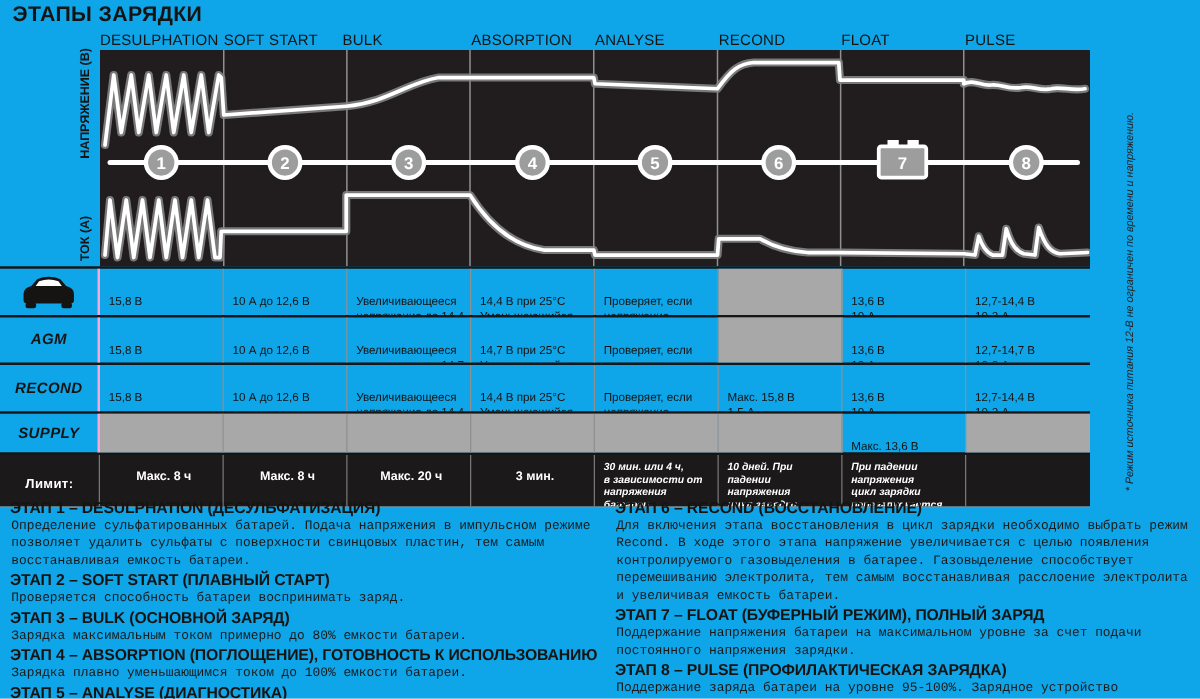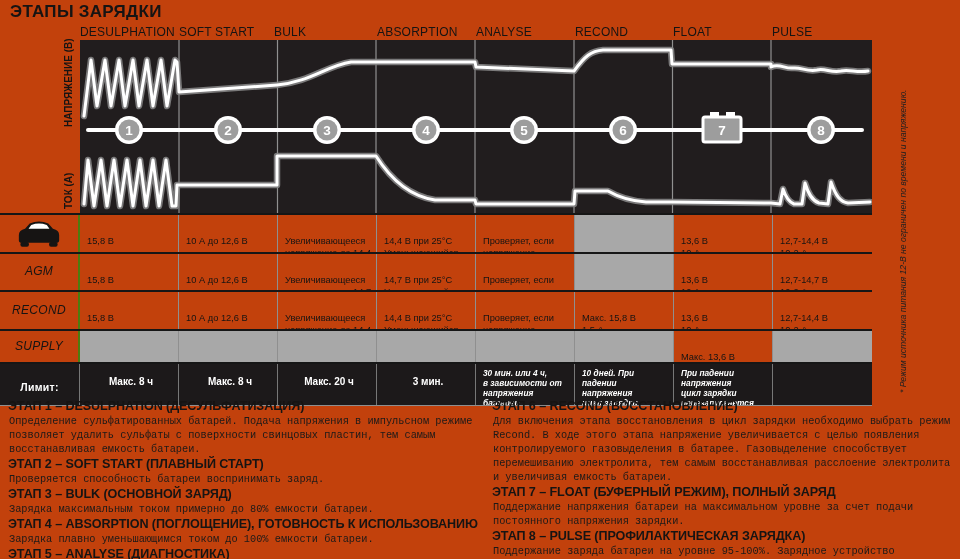--- a/index.html
+++ b/index.html
@@ -1,34 +1,34 @@
 <!DOCTYPE html>
 <html><head>
 <meta charset="utf-8">
 <style>
   html,body{margin:0;padding:0;background:#fff;}
-  .page{position:relative;width:960px;height:559px;background:#c2410c;overflow:hidden;
+  .page{position:relative;width:960px;height:559px;background:#0ea5e9;overflow:hidden;
         font-family:"Liberation Sans", sans-serif;color:#161413;}
   .title{position:absolute;left:10px;top:2px;font-size:17px;font-weight:bold;letter-spacing:.3px;}
   .stage-h{position:absolute;top:25px;width:98px;font-size:12px;font-weight:normal;letter-spacing:.2px;}
   .vlabel{position:absolute;transform:rotate(-90deg);transform-origin:0 0;white-space:nowrap;
           font-size:10px;font-weight:bold;}
   .chart{position:absolute;left:80px;top:40px;width:792px;height:173px;background:#211d1e;}
   .side-note{position:absolute;left:898px;top:393px;transform:rotate(-90deg);transform-origin:0 0;
              white-space:nowrap;font-size:8.6px;font-style:italic;color:#232020;}
   
   .stage-table{position:absolute;left:0;top:213px;width:872px;border-bottom:1px solid #8f8f8f;}
   .trow{display:grid;grid-template-columns:80px repeat(8,99px);border-top:2px solid #161616;}
   .trow.r1{height:37px;} .trow.r2{height:36px;} .trow.r3{height:37px;} .trow.r4{height:31px;} .trow.limit{height:41px;}
   .cell{border-right:1px solid #8f8f8f;padding:20px 3px 0 7px;font-size:9.3px;line-height:1.3;
         white-space:pre-line;overflow:hidden;}
   .cell:last-child{border-right:none;}
   .cell.gray{background:#a8a8a8;}
   .label-cell{display:flex;align-items:center;justify-content:center;padding:0;
-              font-weight:normal;font-style:italic;font-size:12px;letter-spacing:.3px;border-right:2px solid #4d7c0f;}
+              font-weight:bold;font-style:italic;font-size:12px;letter-spacing:.3px;border-right:2px solid #f9a8d4;}
   .limit{background:#1c191a;color:#fff;}
   .limit .cell{border-right:1px solid #777;font-weight:bold;font-size:8.3px;line-height:1.2;padding-top:5px;}
   .limit .cell.c1,.limit .cell.c2,.limit .cell.c3,.limit .cell.c4,.limit .cell.c5{text-align:center;font-size:10px;padding-top:12px;}
   .limit .cell.c6,.limit .cell.c7,.limit .cell.c8{font-style:italic;}
   .limit .label-cell{font-style:normal;font-size:10.5px;border-right:1px solid #777;}
   
   .descs{position:absolute;left:8px;top:398px;width:948px;display:grid;grid-template-columns:474px 462px;column-gap:10px;align-content:start;}
   .descs h2{margin:1px 0 0 0;font-size:12.6px;font-weight:bold;letter-spacing:-.1px;}
   .descs p{margin:1px;font-size:10.3px;line-height:1.36;color:#1c1a19;font-family:Liberation Mono, monospace;}
 </style>

